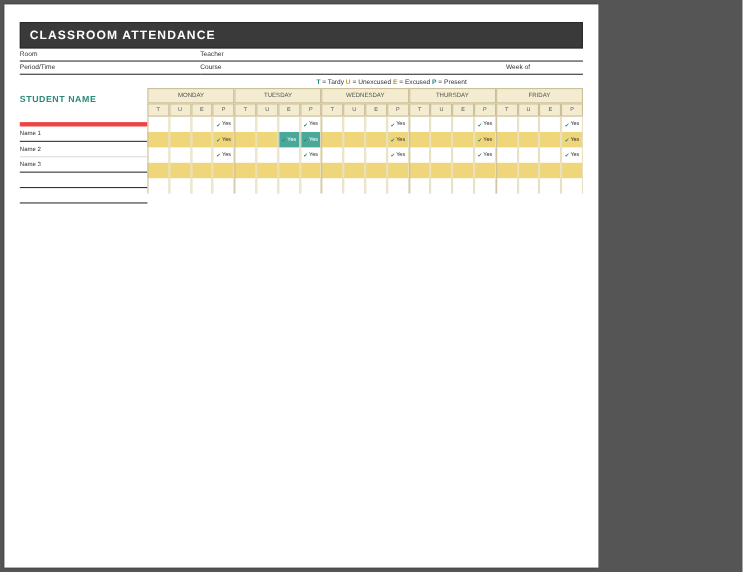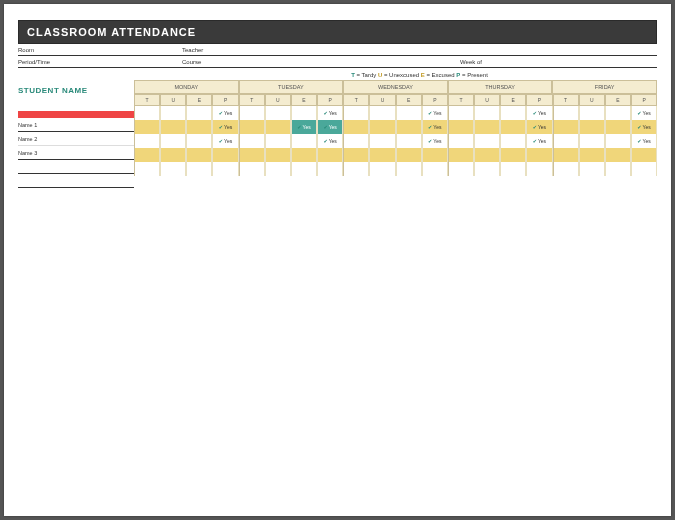--- a/index.html
+++ b/index.html
@@ -5,21 +5,21 @@
     * { margin: 0; padding: 0; box-sizing: border-box; }
     body {
       background: #555;
       font-family: Arial, sans-serif;
       width: 675px;
       height: 520px;
       padding: 4px;
     }
     .page {
       background: #fff;
-      width: 667px;
+      width: 540px;
       height: 512px;
       padding: 16px 14px;
       box-shadow: 0 0 2px rgba(0,0,0,0.4);
     }
     .header-bar {
       background: #3a3a3a;
       color: #fff;
       font-size: 11px;
       font-weight: bold;
       letter-spacing: 1px;
@@ -40,21 +40,21 @@
     .legend b { font-weight: bold; }
     .legend .t { color: #2a8a7a; }
     .legend .u { color: #c09820; }
     .legend .e { color: #c09820; }
     .legend .p { color: #2a8a7a; }
     .grid { display: flex; }
     .name-col { width: 116px; }
     .student-header {
       color: #2a8a7a; font-size: 8px; font-weight: bold;
       letter-spacing: 0.5px; padding: 6px 12px 16px 0;
-      border-bottom: 7px solid #ef4444;
+      border-bottom: 4px solid #ef4444;
     }
     .name-cell {
       font-size: 5.5px; color: #333;
       height: 14px; line-height: 14px;
       border-bottom: 1px solid #333; padding-left: 0;
     }
     .name-cell.inner { border-bottom: 1px solid #ddd; }
     .days { flex: 1; }
     .day-header-row { display: flex; }
     .day-header {

